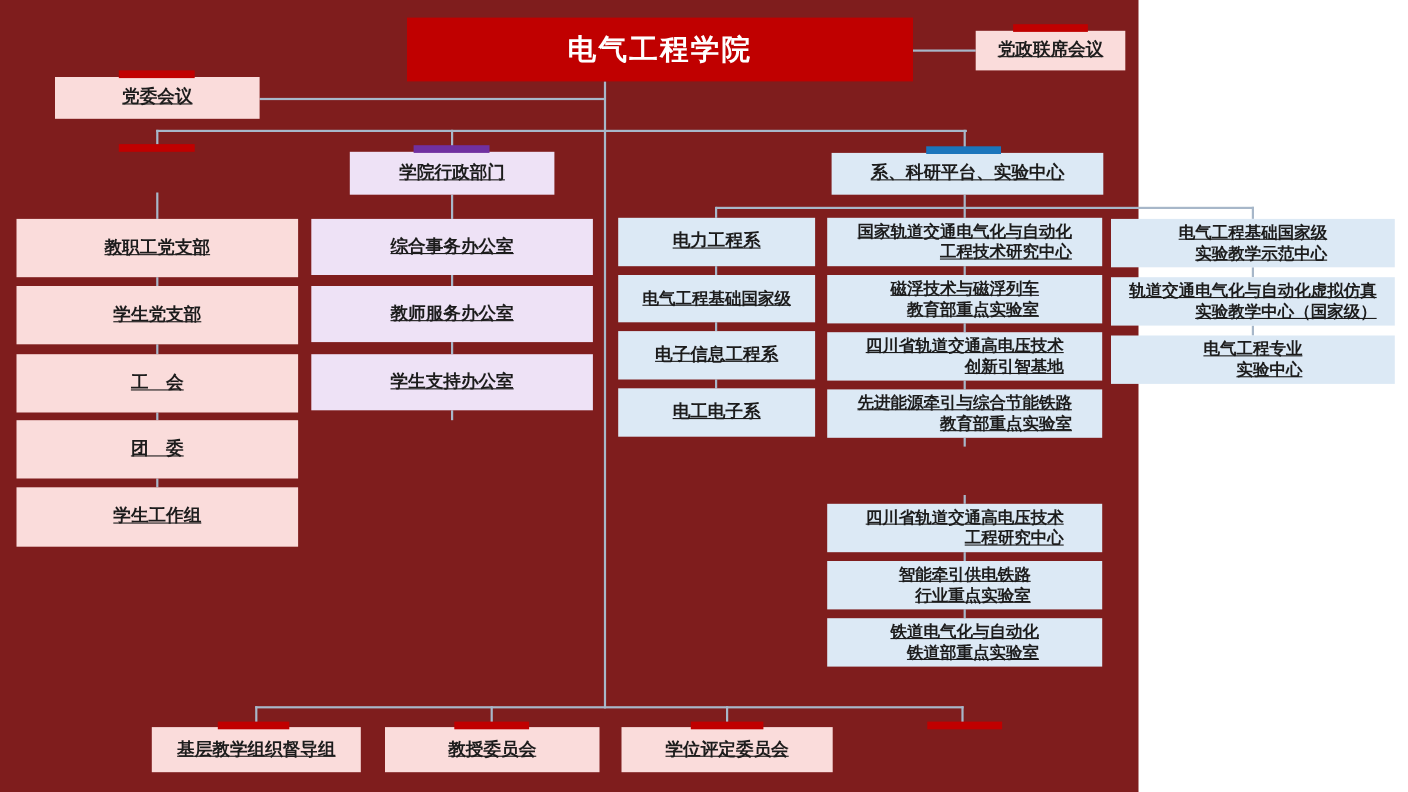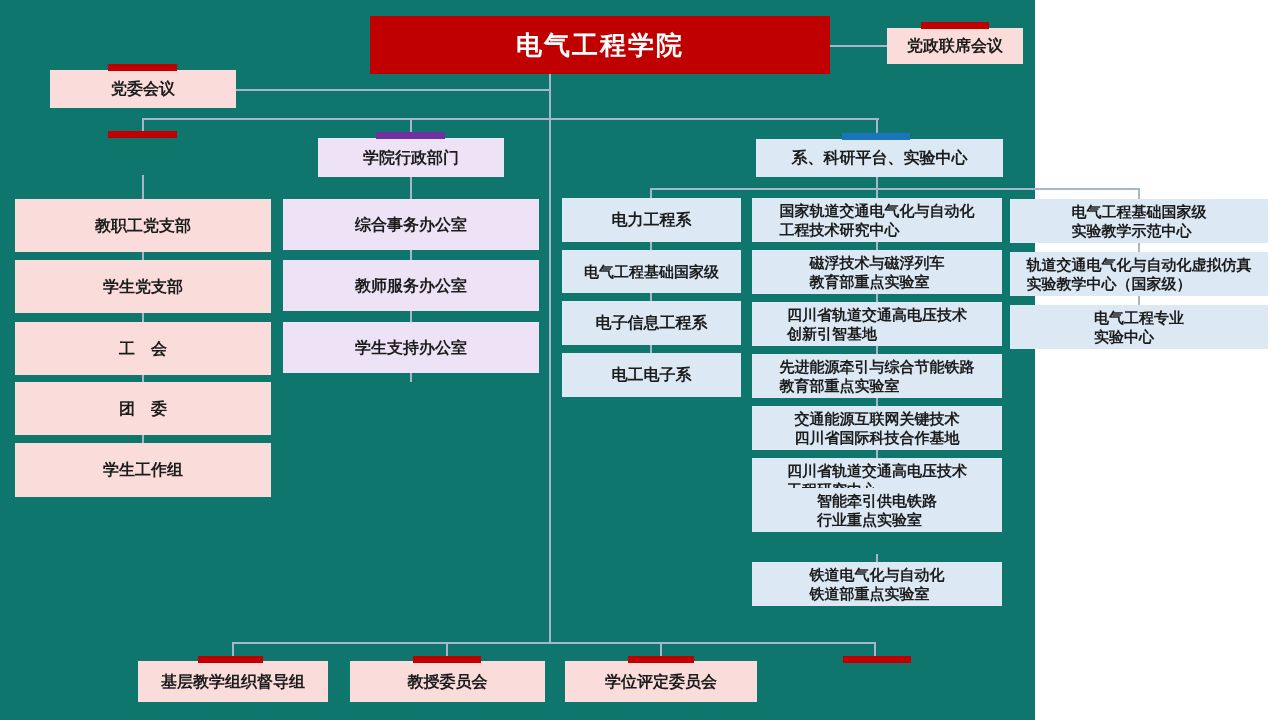--- a/index.html
+++ b/index.html
@@ -1,23 +1,23 @@
 <!DOCTYPE html>
 <html><head>
 <meta charset="utf-8">
 <style>
   * { margin:0; padding:0; box-sizing:border-box; }
   html,body { width:1280px; height:720px; background:#ffffff; overflow:hidden;
               font-family:"Liberation Sans", sans-serif; }
-  #canvas { position:relative; width:1035px; height:720px; background:#0f766e; }
+  #canvas { position:relative; width:1035px; height:720px; background:#7f1d1d; }
 
   .node {
     position:absolute; display:flex; align-items:center; justify-content:center;
-    text-align:left; color:#1c1c1c; font-weight:bold; font-size:16px;
-    white-space:pre-line; line-height:1.25; z-index:2;
+    text-align:right; color:#1c1c1c; font-weight:bold; font-size:16px;
+    white-space:pre-line; line-height:1.25; z-index:2;text-decoration:underline;
   }
   .node.small { font-size:15px; line-height:19px; }
   .pink        { background:#fadcdb; }
   .purple-bg   { background:#eee2f6; }
   .blue-bg     { background:#dce9f5; }
 
   .root-box {
     position:absolute; display:flex; align-items:center; justify-content:center;
     background:#c00000; color:#ffffff; font-weight:bold; font-size:26px;
     letter-spacing:2px; z-index:3;
@@ -115,25 +115,23 @@
   <div class="node blue-bg" style="left:562px;top:353px;width:179px;height:44px">电工电子系</div>
 
   <div class="node blue-bg small" style="left:752px;top:198px;width:250px;height:44px">国家轨道交通电气化与自动化
 工程技术研究中心</div>
   <div class="node blue-bg small" style="left:752px;top:250px;width:250px;height:44px">磁浮技术与磁浮列车
 教育部重点实验室</div>
   <div class="node blue-bg small" style="left:752px;top:302px;width:250px;height:44px">四川省轨道交通高电压技术
 创新引智基地</div>
   <div class="node blue-bg small" style="left:752px;top:354px;width:250px;height:44px">先进能源牵引与综合节能铁路
 教育部重点实验室</div>
-  <div class="node blue-bg small" style="left:752px;top:406px;width:250px;height:44px">交通能源互联网关键技术
-四川省国际科技合作基地</div>
   <div class="node blue-bg small" style="left:752px;top:458px;width:250px;height:44px">四川省轨道交通高电压技术
 工程研究中心</div>
-  <div class="node blue-bg small" style="left:752px;top:488px;width:250px;height:44px">智能牵引供电铁路
+  <div class="node blue-bg small" style="left:752px;top:510px;width:250px;height:44px">智能牵引供电铁路
 行业重点实验室</div>
   <div class="node blue-bg small" style="left:752px;top:562px;width:250px;height:44px">铁道电气化与自动化
 铁道部重点实验室</div>
 
   <div class="node blue-bg small" style="left:1010px;top:199px;width:258px;height:44px">电气工程基础国家级
 实验教学示范中心</div>
   <div class="node blue-bg small" style="left:1010px;top:252px;width:258px;height:44px">轨道交通电气化与自动化虚拟仿真
 实验教学中心（国家级）</div>
   <div class="node blue-bg small" style="left:1010px;top:305px;width:258px;height:44px">电气工程专业
 实验中心</div>

